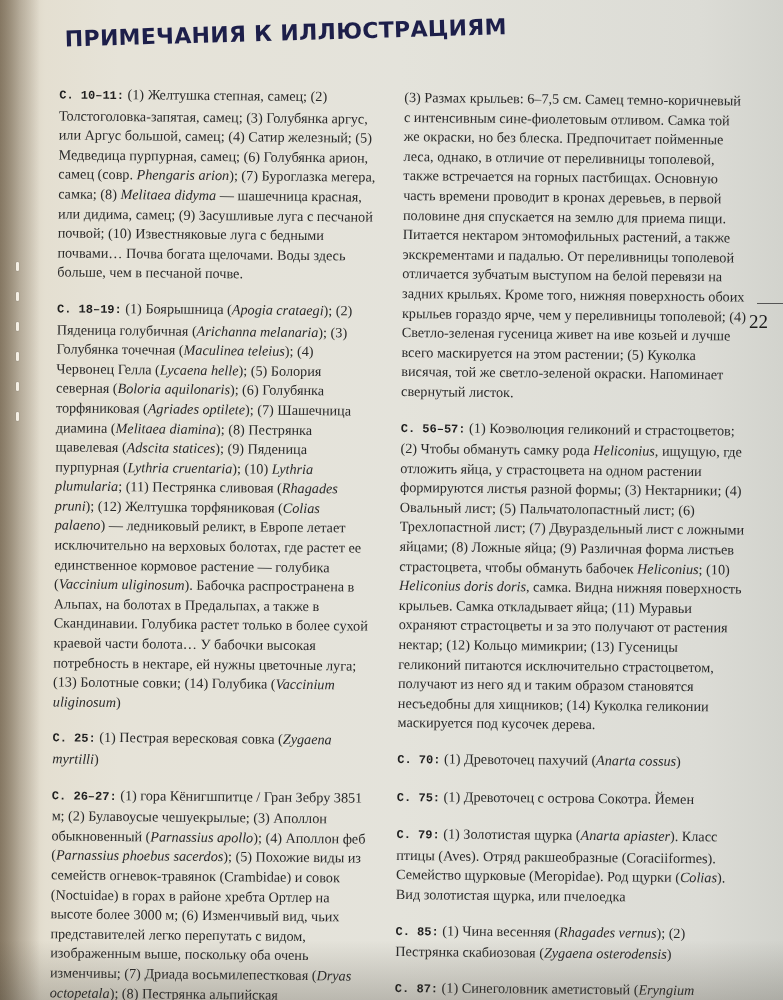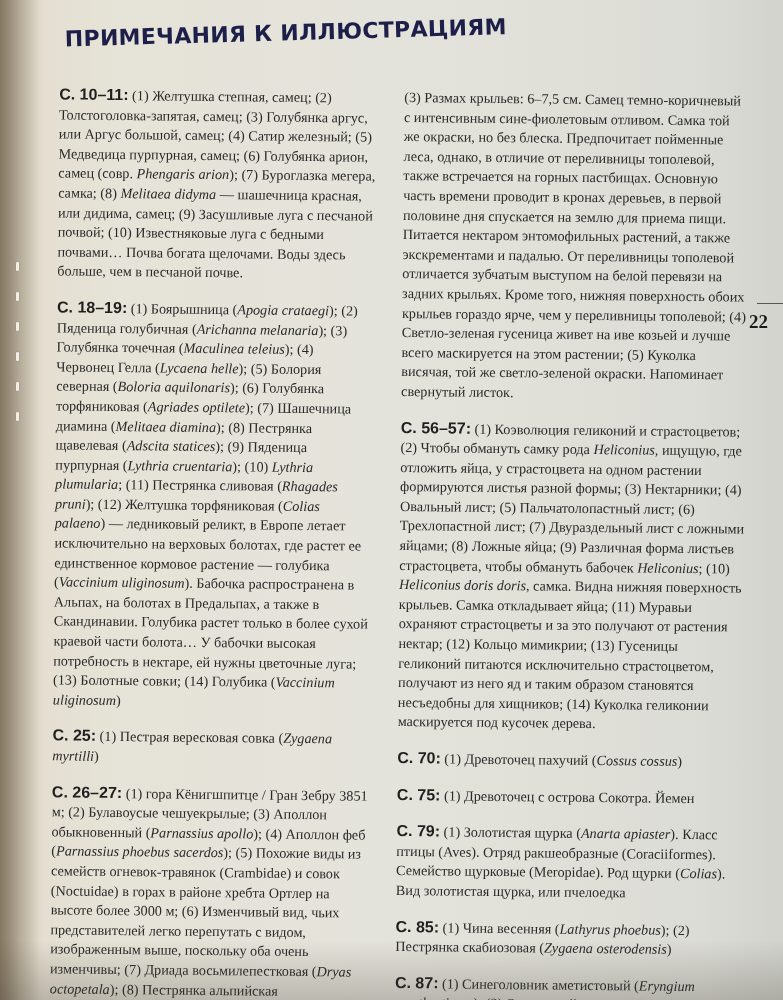--- a/index.html
+++ b/index.html
@@ -35,25 +35,25 @@
     font-weight: bold; font-size: 22px; letter-spacing: 0.3px;
     color: #1d1f4a; transform: rotate(-2.2deg); transform-origin: left center;
     white-space: nowrap;
   }
   .col {
     position: absolute; color: #2a2a2a; font-size: 14.2px; line-height: 19.6px;
   }
   .col.left { left: 55px; top: 88px; width: 318px; }
   .col.right { left: 400px; top: 88px; width: 345px; }
   .entry { margin: 0 0 16px 0; }
-  .entry .ref { font-family: Liberation Sans, sans-serif; font-weight: bold; font-size: 16px; color: #1f1f1f; }
+  .entry .ref { font-family: Liberation Mono, monospace; font-weight: bold; font-size: 12px; color: #1f1f1f; }
   .entry i { font-style: italic; }
   .page-num {
     position: absolute; right: 0px; top: 311px;
-    font-family: "Liberation Serif", serif; font-weight: bold; font-size: 19px; color: #1a1a1a;
+    font-family: "Liberation Serif", serif; font-weight: normal; font-size: 19px; color: #1a1a1a;
     width: 34px; text-align: left;
   }
   .page-rule {
     position: absolute; right: 0; top: 303px; width: 26px; height: 1px; background: #555;
   }
 </style>
 </head>
 <body>
 
 <div class="page">
@@ -71,24 +71,24 @@
     <div class="col left" id="left-col">
         <p class="entry"><span class="ref">С. 10–11:</span> (1) Желтушка степная, самец; (2) Толстоголовка-запятая, самец; (3) Голубянка аргус, или Аргус большой, самец; (4) Сатир железный; (5) Медведица пурпурная, самец; (6) Голубянка арион, самец (совр. <i>Phengaris arion</i>); (7) Бурoглазка мегера, самка; (8) <i>Melitaea didyma</i> — шашечница красная, или дидима, самец; (9) Засушливые луга с песчаной почвой; (10) Известняковые луга с бедными почвами… Почва богата щелочами. Воды здесь больше, чем в песчаной почве.</p>
         <p class="entry"><span class="ref">С. 18–19:</span> (1) Боярышница (<i>Apogia crataegi</i>); (2) Пяденица голубичная (<i>Arichanna melanaria</i>); (3) Голубянка точечная (<i>Maculinea teleius</i>); (4) Червонец Гелла (<i>Lycaena helle</i>); (5) Болория северная (<i>Boloria aquilonaris</i>); (6) Голубянка торфяниковая (<i>Agriades optilete</i>); (7) Шашечница диамина (<i>Melitaea diamina</i>); (8) Пестрянка щавелевая (<i>Adscita statices</i>); (9) Пяденица пурпурная (<i>Lythria cruentaria</i>); (10) <i>Lythria plumularia</i>; (11) Пестрянка сливовая (<i>Rhagades pruni</i>); (12) Желтушка торфяниковая (<i>Colias palaeno</i>) — ледниковый реликт, в Европе летает исключительно на верховых болотах, где растет ее единственное кормовое растение — голубика (<i>Vaccinium uliginosum</i>). Бабочка распространена в Альпах, на болотах в Предальпах, а также в Скандинавии. Голубика растет только в более сухой краевой части болота… У бабочки высокая потребность в нектаре, ей нужны цветочные луга; (13) Болотные совки; (14) Голубика (<i>Vaccinium uliginosum</i>)</p>
         <p class="entry"><span class="ref">С. 25:</span> (1) Пестрая вересковая совка (<i>Zygaena myrtilli</i>)</p>
         <p class="entry"><span class="ref">С. 26–27:</span> (1) гора Кёнигшпитце / Гран Зебру 3851 м; (2) Булавоусые чешуекрылые; (3) Аполлон обыкновенный (<i>Parnassius apollo</i>); (4) Аполлон феб (<i>Parnassius phoebus sacerdos</i>); (5) Похожие виды из семейств огневок-травянок (Crambidae) и совок (Noctuidae) в горах в районе хребта Ортлер на высоте более 3000 м; (6) Изменчивый вид, чьих представителей легко перепутать с видом, изображенным выше, поскольку оба очень изменчивы; (7) Дриада восьмилепестковая (<i>Dryas octopetala</i>); (8) Пестрянка альпийская</p>
         <p class="entry"><span class="ref">С. 32–33:</span> (1) Переливница ивовая (<i>Apatura iris</i>)</p>
       </div>
     <div class="col right" id="right-col">
         <p class="entry">(3) Размах крыльев: 6–7,5 см. Самец темно-коричневый с интенсивным сине-фиолетовым отливом. Самка той же окраски, но без блеска. Предпочитает пойменные леса, однако, в отличие от переливницы тополевой, также встречается на горных пастбищах. Основную часть времени проводит в кронах деревьев, в первой половине дня спускается на землю для приема пищи. Питается нектаром энтомофильных растений, а также экскрементами и падалью. От переливницы тополевой отличается зубчатым выступом на белой перевязи на задних крыльях. Кроме того, нижняя поверхность обоих крыльев гораздо ярче, чем у переливницы тополевой; (4) Светло-зеленая гусеница живет на иве козьей и лучше всего маскируется на этом растении; (5) Куколка висячая, той же светло-зеленой окраски. Напоминает свернутый листок.</p>
         <p class="entry"><span class="ref">С. 56–57:</span> (1) Коэволюция геликоний и страстоцветов; (2) Чтобы обмануть самку рода <i>Heliconius</i>, ищущую, где отложить яйца, у страстоцвета на одном растении формируются листья разной формы; (3) Нектарники; (4) Овальный лист; (5) Пальчатолопастный лист; (6) Трехлопастной лист; (7) Двураздельный лист с ложными яйцами; (8) Ложные яйца; (9) Различная форма листьев страстоцвета, чтобы обмануть бабочек <i>Heliconius</i>; (10) <i>Heliconius doris doris</i>, самка. Видна нижняя поверхность крыльев. Самка откладывает яйца; (11) Муравьи охраняют страстоцветы и за это получают от растения нектар; (12) Кольцо мимикрии; (13) Гусеницы геликоний питаются исключительно страстоцветом, получают из него яд и таким образом становятся несъедобны для хищников; (14) Куколка геликонии маскируется под кусочек дерева.</p>
-        <p class="entry"><span class="ref">С. 70:</span> (1) Древоточец пахучий (<i>Cossus cossus</i>)</p>
+        <p class="entry"><span class="ref">С. 70:</span> (1) Древоточец пахучий (<i>Anarta cossus</i>)</p>
         <p class="entry"><span class="ref">С. 75:</span> (1) Древоточец с острова Сокотра. Йемен</p>
         <p class="entry"><span class="ref">С. 79:</span> (1) Золотистая щурка (<i>Anarta apiaster</i>). Класс птицы (Aves). Отряд ракшеобразные (Coraciiformes). Семейство щурковые (Meropidae). Род щурки (<i>Colias</i>). Вид золотистая щурка, или пчелоедка</p>
-        <p class="entry"><span class="ref">С. 85:</span> (1) Чина весенняя (<i>Lathyrus phoebus</i>); (2) Пестрянка скабиозовая (<i>Zygaena osterodensis</i>)</p>
+        <p class="entry"><span class="ref">С. 85:</span> (1) Чина весенняя (<i>Rhagades vernus</i>); (2) Пестрянка скабиозовая (<i>Zygaena osterodensis</i>)</p>
         <p class="entry"><span class="ref">С. 87:</span> (1) Синеголовник аметистовый (<i>Eryngium amethystinum</i>); (2) Одиночный цветок; (3) Черешковый лист; (4) Сидячий лист; (5) Пестрянка </p>
       </div>
   </div>
 
   <div class="page-rule"></div>
   <div class="page-num">22</div>
 
   <div class="bottom-shadow"></div>
 </div>
 

